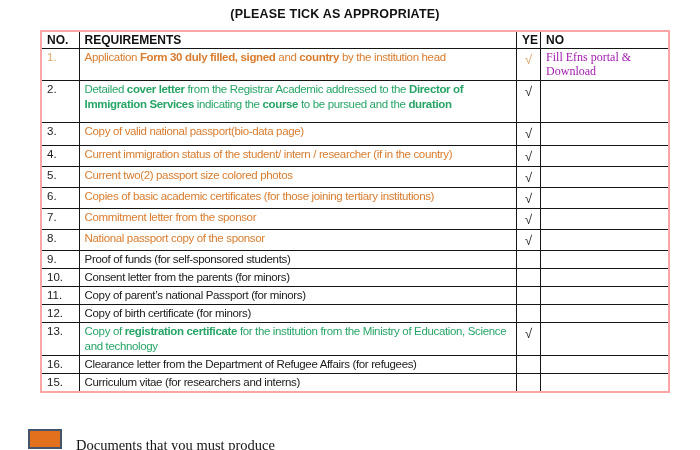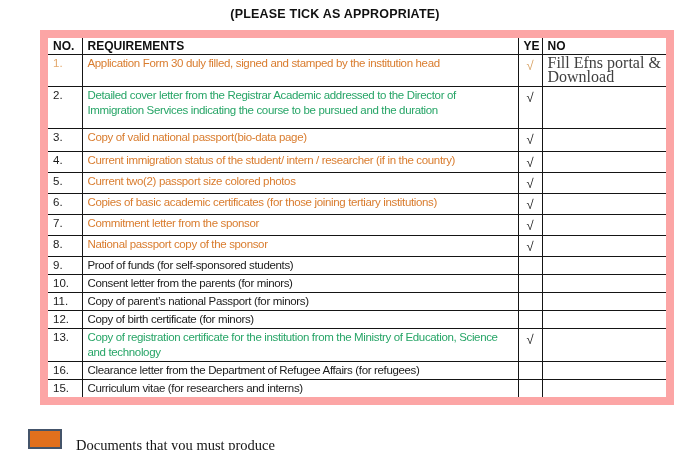--- a/index.html
+++ b/index.html
@@ -7,37 +7,37 @@
     position:relative;width:700px;height:450px;background:#ffffff;
     font-family:"Liberation Sans",sans-serif;overflow:hidden;color:#1b1b1b;
   }
   .title{
     position:absolute;top:7px;left:10px;width:650px;text-align:center;
     font-size:12.5px;font-weight:600;letter-spacing:.2px;color:#111;
   }
   table.req{
     position:absolute;left:40px;top:30px;width:630px;
     border-collapse:collapse;table-layout:fixed;
-    border:8px solid #fca5a5;
+    border:2px solid #fca5a5;
   }
   table.req td,table.req th{
     border:1.5px solid #151515;vertical-align:top;
     padding:1px 5px;overflow:hidden;
   }
   th{font-size:12px;font-weight:700;text-align:left;padding:2px 5px;color:#101010;}
   th.h-ye{padding:2px 1px;}
   .c-no{font-size:11.5px;line-height:15px;padding-left:7px;}
   .c-req{font-size:11.5px;line-height:15px;letter-spacing:-0.35px;padding-right:3px;}
-  .c-req .b{font-weight:400;text-align:center;}
+  .c-req .b{font-weight:700;text-align:center;}
   .c-ye{text-align:center;padding:0;}
   .tick{font-size:13px;line-height:14px;color:#1c1c1c;}
   .tick-orange{color:#d8a264;}
   .c-note{
-    font-family:"Liberation Serif",serif;font-size:16px;line-height:14px;
-    color:#404040;padding:1px 5px;
+    font-family:"Liberation Serif",serif;font-size:12px;line-height:14px;
+    color:#a21caf;padding:1px 5px;
   }
   .t-orange{color:#d97c2e;}
   .t-green{color:#27a567;}
   .t-black{color:#1b1b1b;margin-top:7px;}
   .num-orange{color:#e3a86c;}
   
   tbody tr:nth-child(1) td{padding-bottom:2px;}
   tbody tr:nth-child(2) td{padding-bottom:10px;}
   tbody tr:nth-child(3) td{padding-bottom:3px;}
   .key-label{
@@ -71,21 +71,21 @@
       <tr>
         <th>NO.</th>
         <th>REQUIREMENTS</th>
         <th class="h-ye">YE</th>
         <th>NO</th>
       </tr>
     </thead>
     <tbody>
         <tr>
           <td class="c-no num-orange">1.</td>
-          <td class="c-req t-orange"><span>Application </span><span class="b">Form 30 duly filled, signed</span><span> and </span><span class="b">stamped</span><span> by the institution head</span></td>
+          <td class="c-req t-orange"><span>Application </span><span class="b">Form 30 duly filled, signed</span><span> and </span><span class="b">country</span><span> by the institution head</span></td>
           <td class="c-ye"><span class="tick tick-orange">√</span></td>
           <td class="c-note">Fill Efns portal &amp; Download</td>
         </tr>
         <tr>
           <td class="c-no">2.</td>
           <td class="c-req t-green"><span>Detailed </span><span class="b">cover letter</span><span> from the Registrar Academic addressed to the </span><span class="b">Director of Immigration Services</span><span> indicating the </span><span class="b">course</span><span> to be pursued and the </span><span class="b">duration</span></td>
           <td class="c-ye"><span class="tick">√</span></td>
           <td class="c-note"></td>
         </tr>
         <tr>

